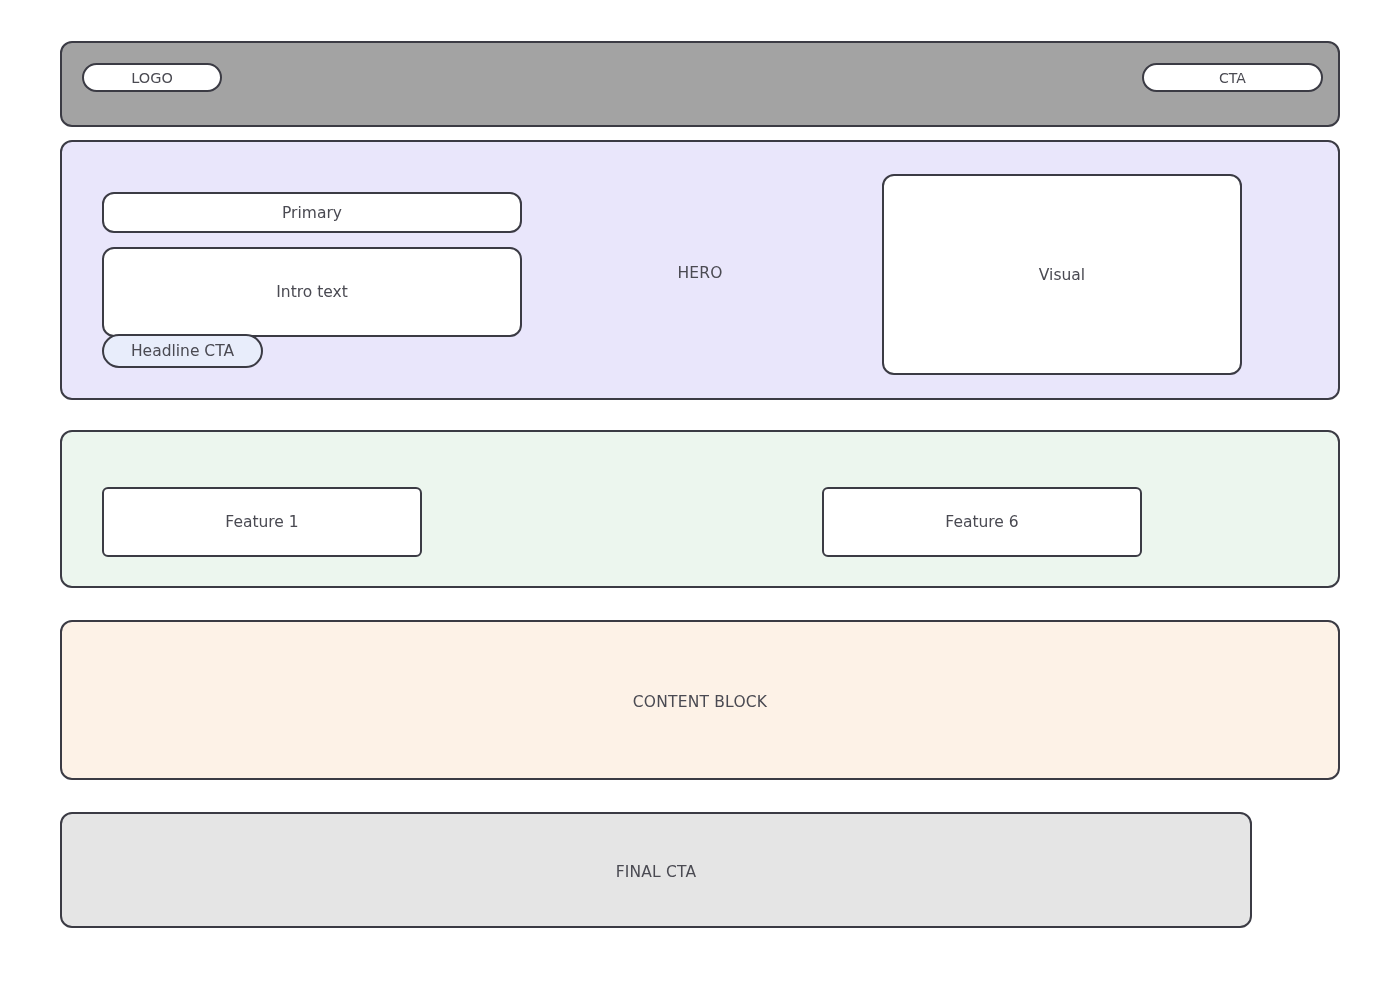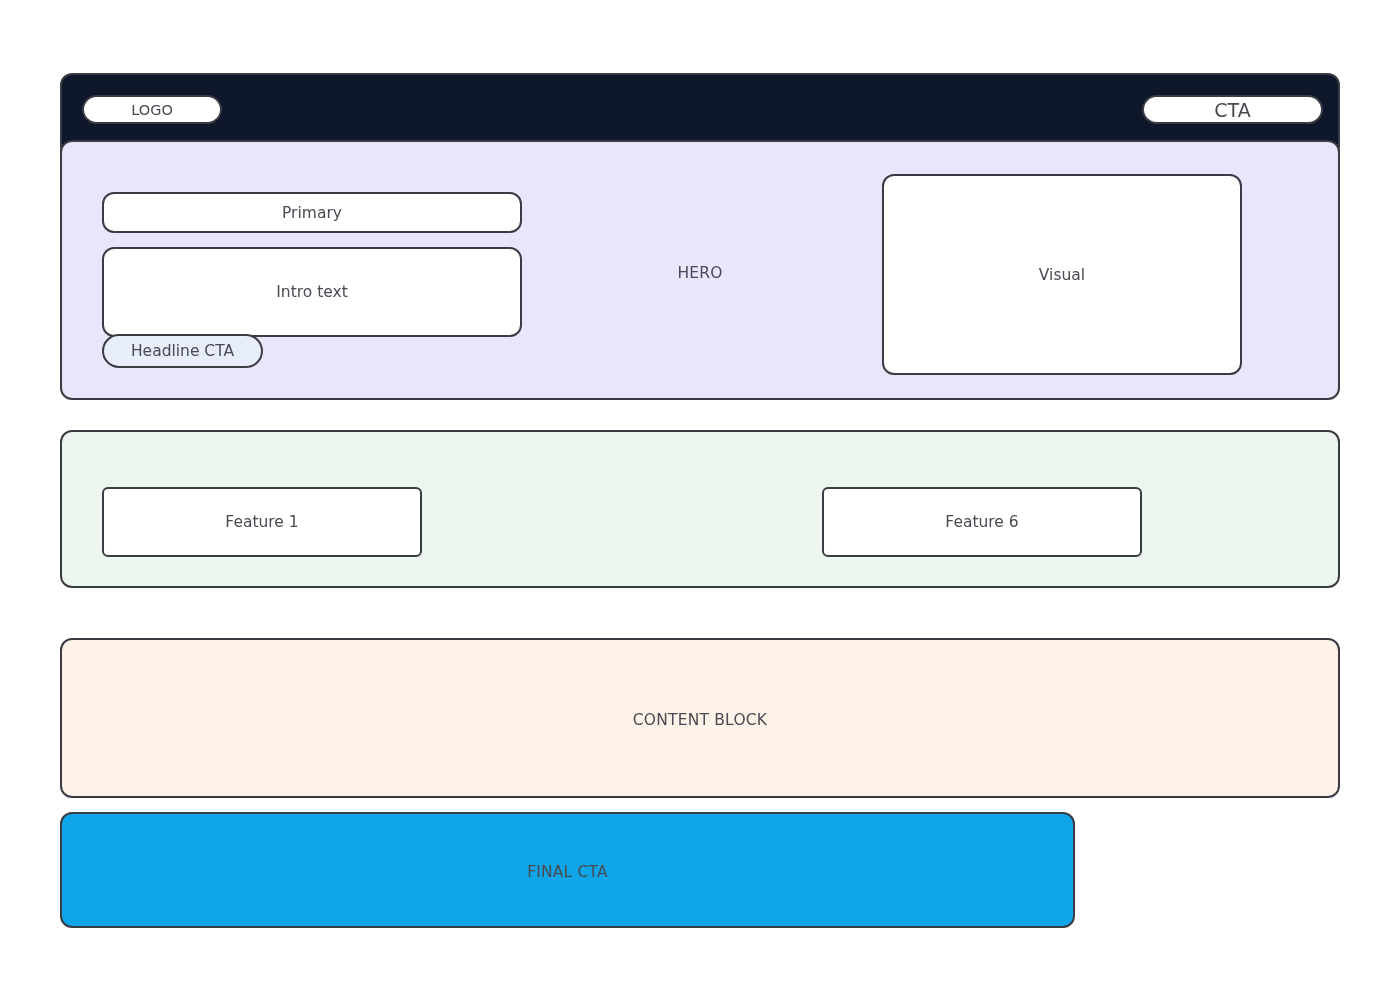--- a/index.html
+++ b/index.html
@@ -63,36 +63,35 @@
   .pill {
     border-radius: 999px;
   }
 
   
   #header-bar {
     left: 60px;
     top: 41px;
     width: 1280px;
     height: 86px;
-    background: #0f172a;
-    margin-top: 32px;
+    background: #a3a3a3;
   }
   #logo-pill {
     left: 20px;
     top: 20px;
     width: 140px;
     height: 29px;
     font-size: 14.5px;
   }
   #header-cta-pill {
     left: 1080px;
     top: 20px;
     width: 181px;
     height: 29px;
-    font-size: 19px;
+    font-size: 14px;
   }
 
   
   #hero-section {
     left: 60px;
     top: 140px;
     width: 1280px;
     height: 260px;
     background: #e9e6fb;
   }
@@ -143,33 +142,32 @@
   #feature-box-2 { left: 400px; }
   #feature-box-3 { left: 760px; }
 
   
   #content-block-section {
     left: 60px;
     top: 620px;
     width: 1280px;
     height: 160px;
     background: #fdf2e7;
-    margin-top: 18px;
   }
   #content-block-label {
     top: 71px;
   }
 
   
   #final-cta-section {
     left: 60px;
     top: 812px;
-    width: 1015px;
+    width: 1192px;
     height: 116px;
-    background: #0ea5e9;
+    background: #e5e5e5;
   }
   #final-cta-label {
     top: 49px;
   }
 </style>
 </head>
 <body>
 
 <div class="canvas">
 

